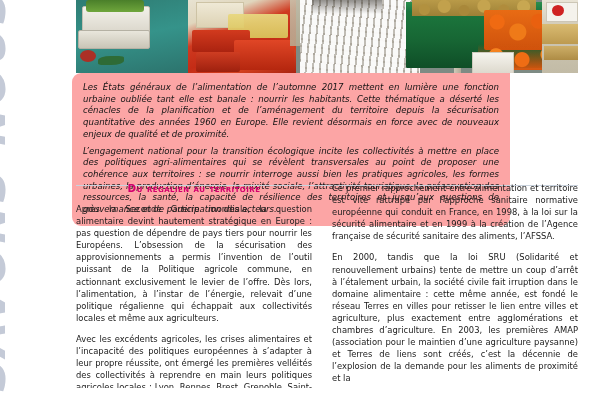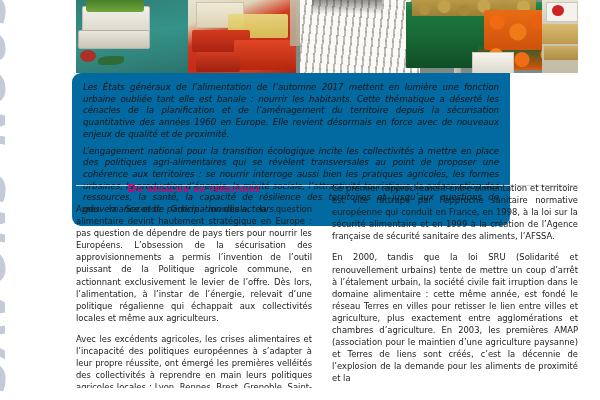--- a/index.html
+++ b/index.html
@@ -129,21 +129,21 @@
   .ph-sign-red{left:476px;top:5px;width:12px;height:11px;
     background:#cf2222;border-radius:50%;}
   .ph-woodbox{left:466px;top:24px;width:36px;height:20px;
     background:linear-gradient(180deg,#d9bb72,#bd9a4f);}
   .ph-woodbox2{left:468px;top:46px;width:34px;height:14px;
     background:linear-gradient(180deg,#cdae68,#ae8c45);}
 
   
   #caption-box{
     position:absolute;left:72px;top:73px;width:438px;
-    background:#0369a1;
+    background:#fca5a5;
     border-top-left-radius:9px;
     border-bottom-left-radius:9px;
     border-bottom-right-radius:9px;
     padding:9px 11px 10px 11px;
     box-sizing:border-box;
   }
   #caption-box p{
     margin:0 0 5px 0;
     font-family:"DejaVu Sans","Liberation Sans",sans-serif;
     font-style:italic;

